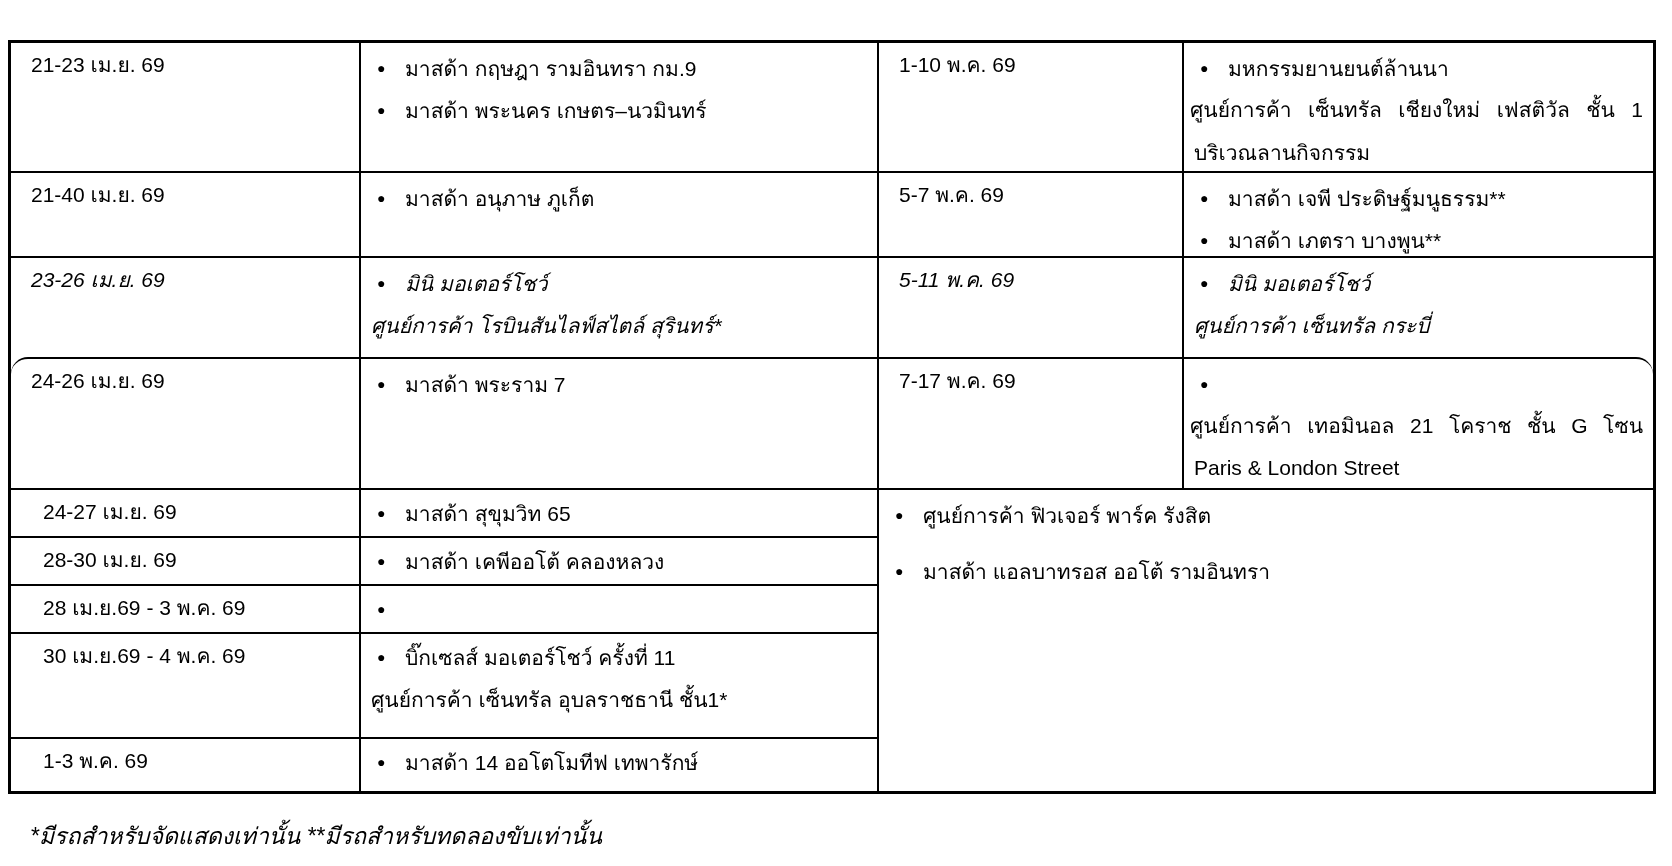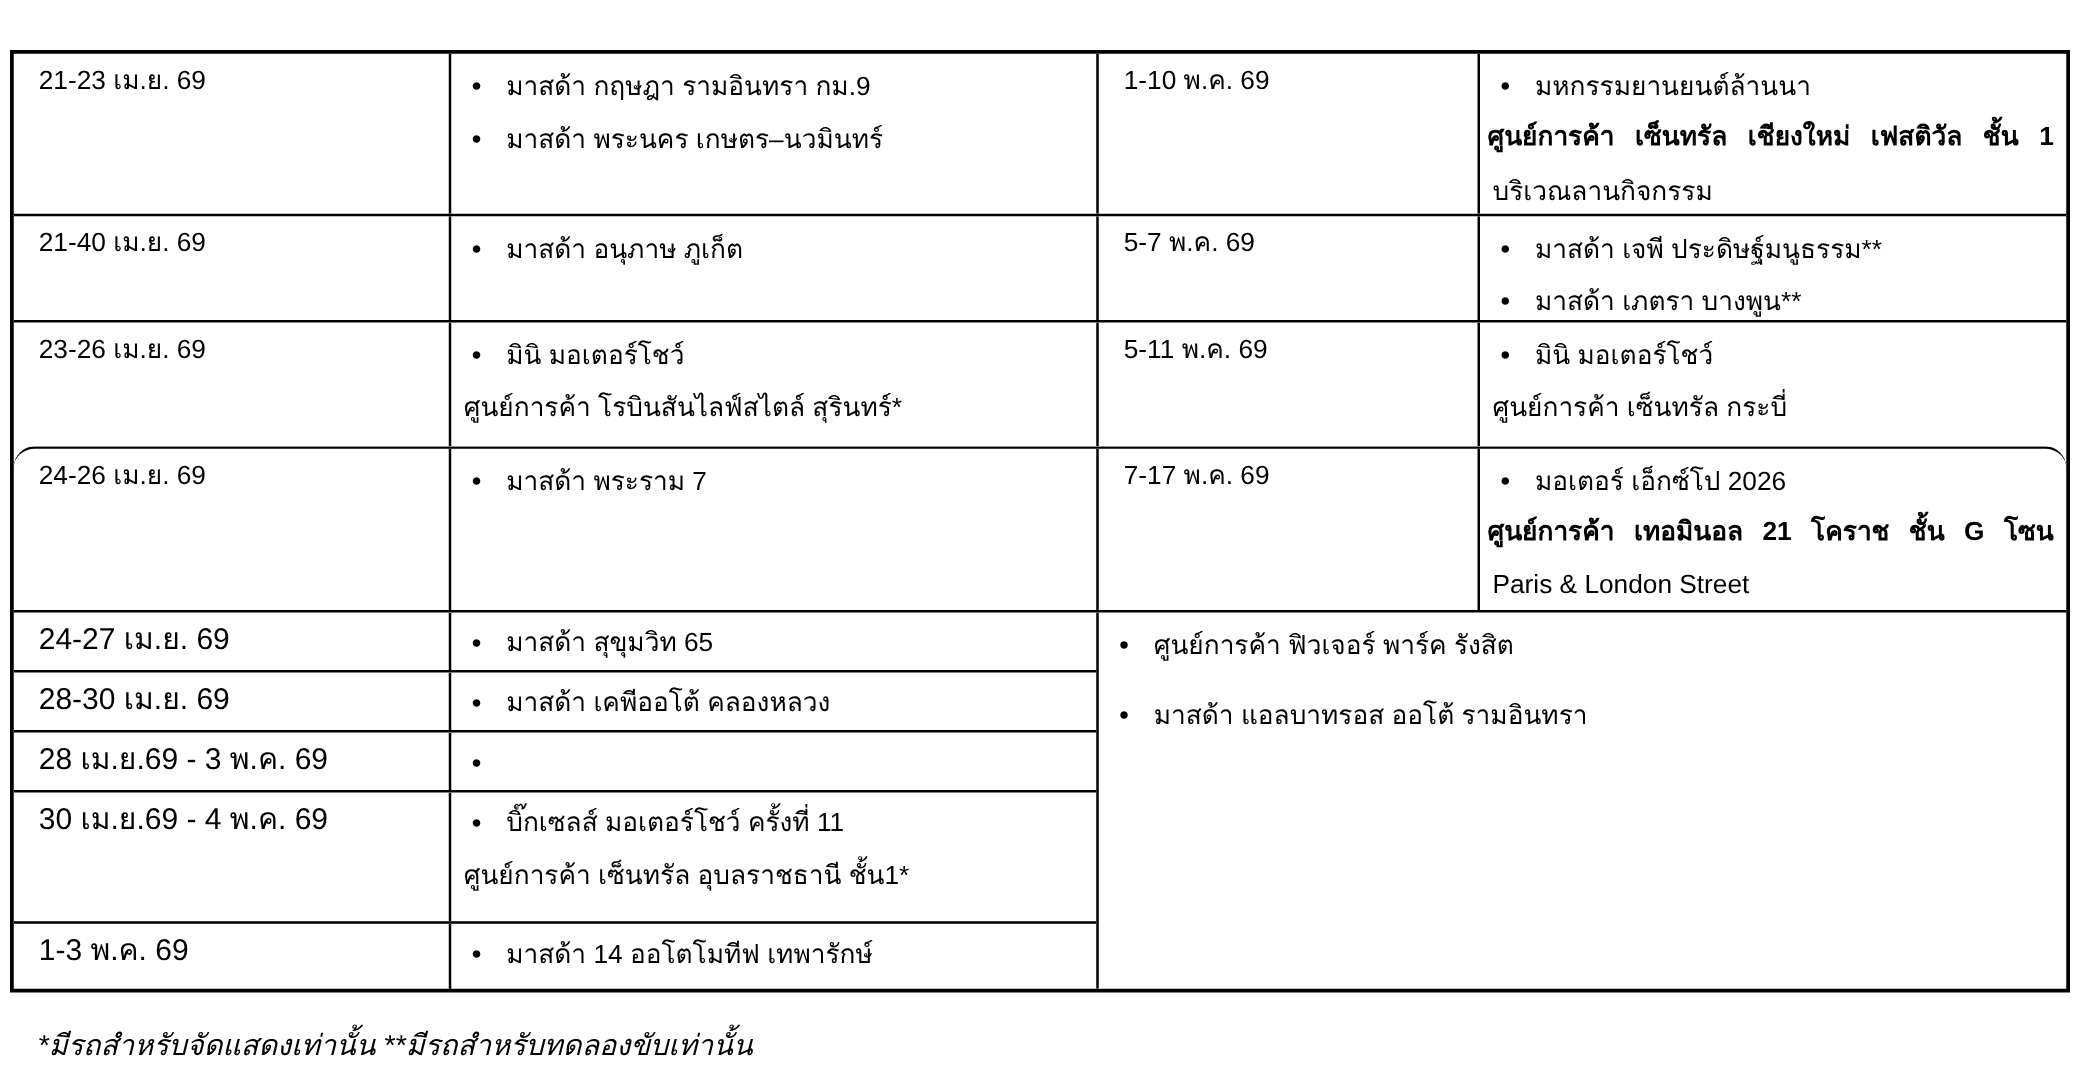--- a/index.html
+++ b/index.html
@@ -11,47 +11,47 @@
   }
   .page { position:relative; width:1672px; height:866px; background:#ffffff; overflow:hidden; }
 
   .tbl { position:absolute; left:8px; top:40px; width:1648px; border:3px solid #000000; background:#ffffff; }
 
   .row { display:flex; border-top:2px solid #000000; overflow:hidden; }
   .row:first-child { border-top:none; }
 
   .r1 { height:128px; }
   .r2 { height:85px; }
-  .r3 { height:101px; }
+  .r3 { height:101px;font-style:italic; }
   .r4 { height:131px;border-radius:17px; }
   .bottom { height:303px; }
 
   .cell { overflow:hidden; }
   .c1 { width:350px; border-right:2px solid #000000; }
   .c2 { width:518px; border-right:2px solid #000000; }
   .c3 { width:305px; border-right:2px solid #000000; }
   .c4 { flex:1; }
 
   .date { padding:9px 6px 0 20px; font-size:21px; line-height:26px; }
   .ev   { padding-top:4px; font-size:21px; }
 
   .line { min-height:42px; display:flex; align-items:center; }
   .b    { flex:none; width:44px; padding-left:16px; font-size:14px; }
   .cont { padding-left:10px; }
-  .just { display:block; line-height:42px; text-align:justify; text-align-last:justify; padding:0 10px 0 6px;font-weight:bold; }
+  .just { display:block; line-height:42px; text-align:justify; text-align-last:justify; padding:0 10px 0 6px; }
   .gap  { margin-top:14px; }
 
   
   .bleft  { width:868px; border-right:2px solid #000000; }
   .bright { flex:1; display:flex; overflow:hidden; }
   .bright .c3d { width:303px; border-right:2px solid #000000; padding:9px 6px 0 20px; font-size:21px; line-height:26px; }
   .bright .c4d { flex:1; padding-top:4px; font-size:21px; }
   .bsub { display:flex; border-top:2px solid #000000; overflow:hidden; }
   .bsub:first-child { border-top:none; }
-  .bsub .d { width:350px; border-right:2px solid #000000; padding:9px 6px 0 20px; font-size:24px; line-height:26px; }
+  .bsub .d { width:350px; border-right:2px solid #000000; padding:9px 6px 0 32px; font-size:21px; line-height:26px; }
   .bsub .e { flex:1; padding-top:2px; font-size:21px; overflow:hidden; }
   .bs1 { height:46px; } .bs2 { height:48px; } .bs3 { height:48px; } .bs4 { height:105px; } .bs5 { height:56px; }
 
   .footnote {
     position:absolute; left:30px; top:818px;
     font-size:23px; font-weight:normal; font-style:italic;
   }
 </style>
 </head>
 <body>
@@ -143,21 +143,20 @@
           <span class="b">●</span>
           <span>มาสด้า พระราม 7</span>
         </div>
       </div>
       <div class="cell c3 date">
         <span>7-17 พ.ค. 69</span>
       </div>
       <div class="cell c4 ev">
         <div class="line">
           <span class="b">●</span>
-          <span>มอเตอร์ เอ็กซ์โป 2026</span>
         </div>
         <div class="just">ศูนย์การค้า เทอมินอล 21 โคราช ชั้น G โซน</div>
         <div class="line cont">Paris &amp; London Street</div>
       </div>
     </div>
 
     <div class="row bottom">
       <div class="bleft">
 
         <div class="bsub bs1">

